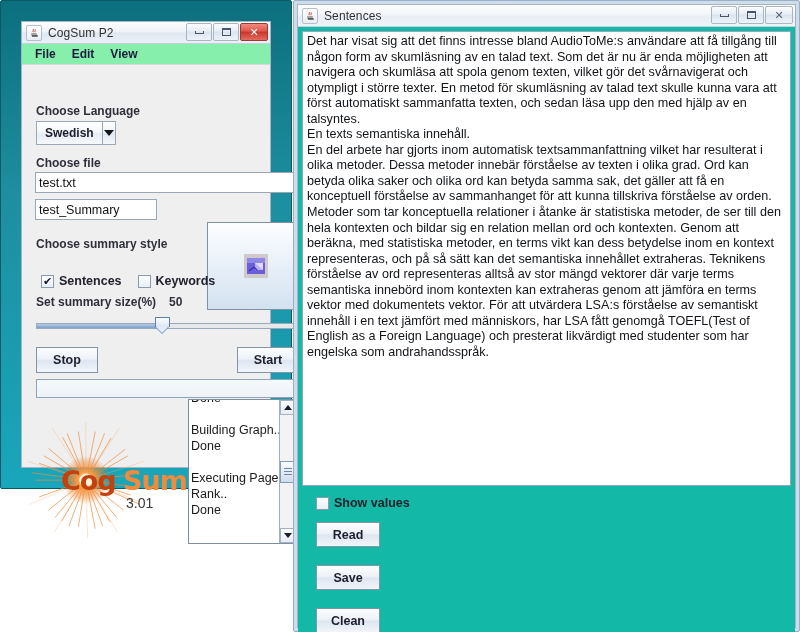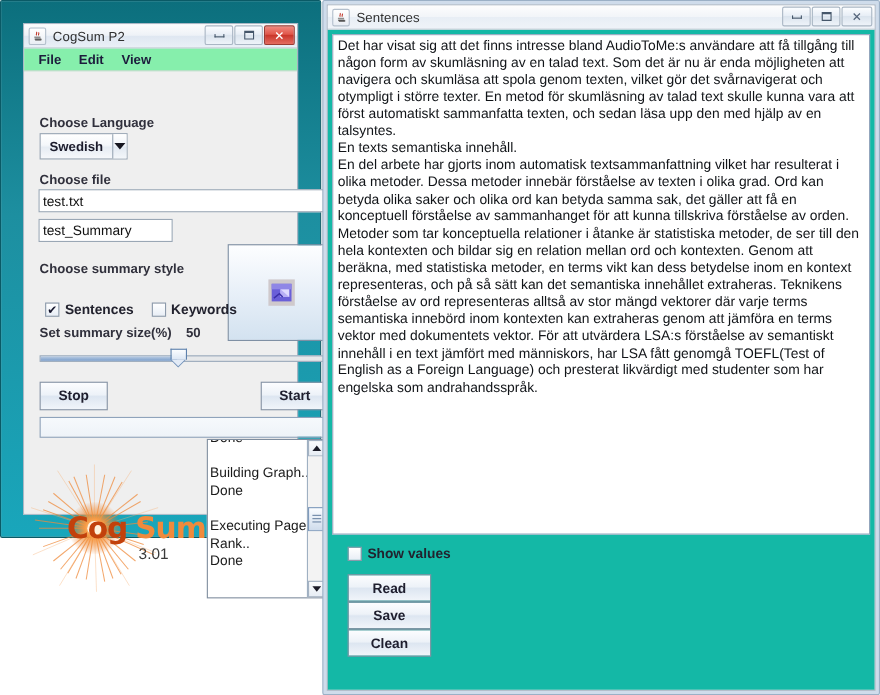--- a/index.html
+++ b/index.html
@@ -242,21 +242,21 @@
   .right-body { flex: 1; background: #14b8a6; display:flex; flex-direction: column; padding: 4px; }
   .textarea {
     border: 1px solid #93a6bd; background: #ffffff;
     padding: 2px 3px 2px 4px;
     font-size: 12.6px; line-height: 15.55px; color: #111418;
     font-family: "Liberation Sans", sans-serif;
     overflow: hidden; flex: none;
   }
   .textarea p { margin: 0; }
   .rt-controls { padding: 10px 0 0 14px; }
-  .rt-btn { width: 76px; height: 25px; margin-bottom: 0; }
+  .rt-btn { width: 64px; height: 25px; margin-bottom: 18px; }
 </style>
 </head>
 <body>
 
 <div class="desktop">
 
   <div class="window win-outer-active" style="left:0px; top:0px; width:292px; height:489px;">
     <div class="win-inner">
 
       <div class="titlebar">

